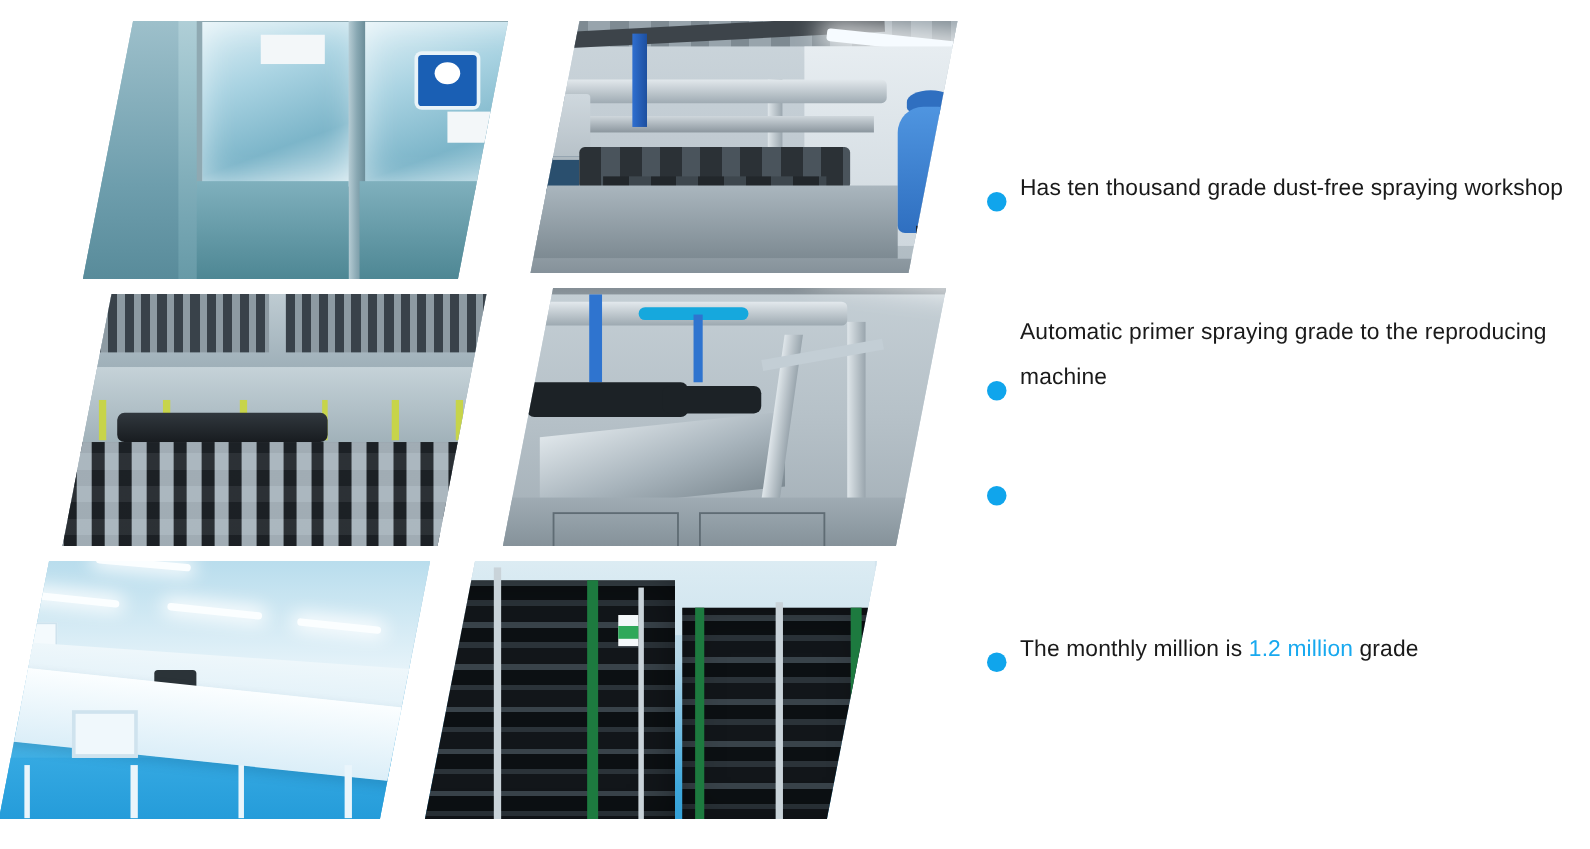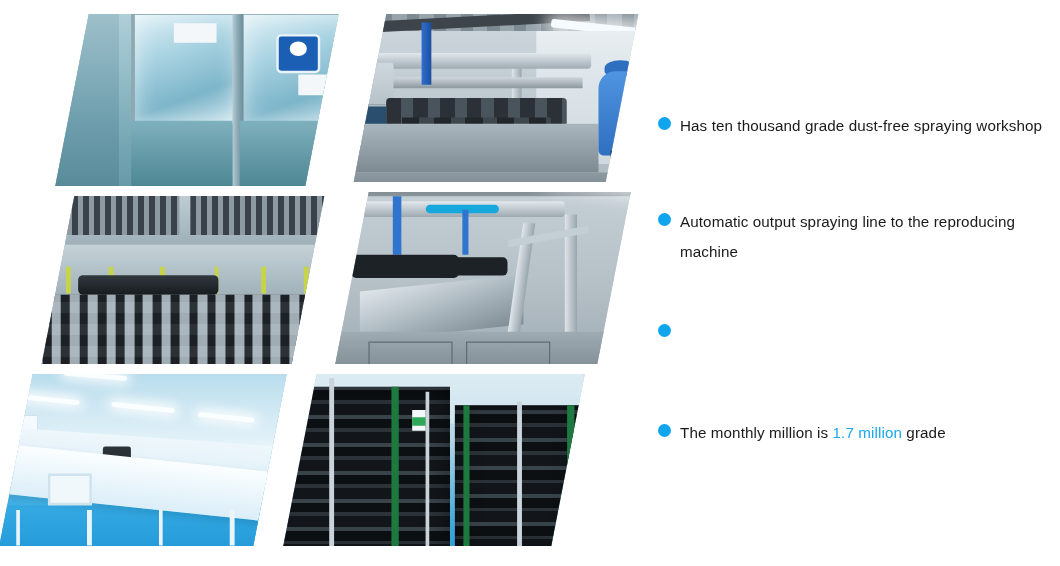--- a/index.html
+++ b/index.html
@@ -208,21 +208,21 @@
   .sc-rack .pl1{left:25%;top:14%;height:78%;}
   .sc-rack .pl2{left:48%;top:20%;height:72%;}
   .sc-rack .pl3{left:70%;top:24%;height:66%;}
   .sc-rack .tagwhite{position:absolute;left:45%;top:28%;width:3%;height:9%;
     background:#f4f8fa;}
   .sc-rack .taggreen{position:absolute;left:45%;top:31%;width:3%;height:4%;
     background:#2fa85a;}
 
   
   .bullets{position:absolute;left:652px;top:0;width:408px;height:566px;}
-  .bullet-row{position:absolute;display:flex;align-items:flex-start;}
+  .bullet-row{position:absolute;display:flex;align-items:flex-end;}
   .dot{
     width:13px;height:13px;border-radius:50%;
     background:#10a5ec;flex:0 0 auto;margin-top:6px;margin-right:9px;
   }
   .btext{
     font-size:15.2px;
     line-height:30px;
     color:#1a1a1a;
     letter-spacing:.1px;
     white-space:pre-line;
@@ -365,27 +365,27 @@
 
   <div class="bullets">
 
     <div class="bullet-row b1">
       <span class="dot"></span>
       <span class="btext">Has ten thousand grade dust-free spraying workshop</span>
     </div>
 
     <div class="bullet-row b2">
       <span class="dot"></span>
-      <span class="btext">Automatic output spraying line to the reproducing machine</span>
+      <span class="btext">Automatic primer spraying grade to the reproducing machine</span>
     </div>
 
     <div class="bullet-row b3">
       <span class="dot"></span>
     </div>
 
     <div class="bullet-row b4">
       <span class="dot"></span>
-      <span class="btext"><span>The monthly million is </span><span class="hl">1.7 million</span><span> grade</span></span>
+      <span class="btext"><span>The monthly million is </span><span class="hl">1.2 million</span><span> grade</span></span>
     </div>
 
   </div>
 
 </div>
 
 </body></html>

